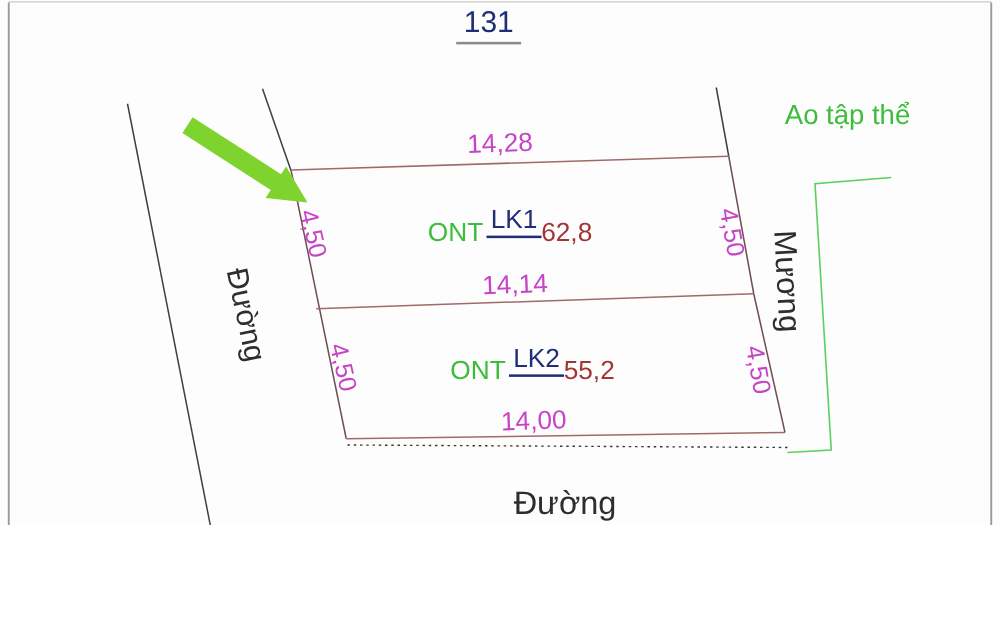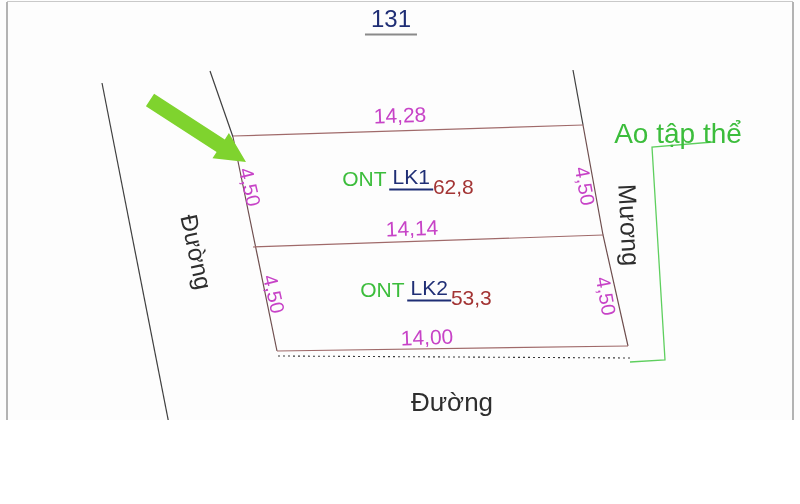--- a/index.html
+++ b/index.html
@@ -24,34 +24,34 @@
   .black{color:#2e2e2e;}
   .dim{font-size:21px;}
   .side-dim{font-size:20px;}
   .sheet-no{
     font-size:24px;
     padding:0 6px 3px 6px;
     border-bottom:2px solid #8a8a8a;
   }
   .parcel-label{
     display:inline-flex;
-    align-items:center;
+    align-items:flex-end;
     gap:3px;
     font-size:21px;
   }
   .frac{display:inline-flex;align-items:center;}
   .frac .top{
     padding:0 3px 2px 3px;
     border-bottom:2px solid var(--navy);
   }
   .frac .bottom{padding-top:16px;}
   .road-label-v{font-size:24px;}
   .road-label-h{font-size:26px;}
   .canal-label{font-size:25px;}
-  .pond-label{font-size:28px;margin-top:42px;}
+  .pond-label{font-size:22px;}
 </style>
 </head>
 <body>
 
 <div class="canvas">
 
   <svg class="lines-svg" viewBox="0 0 800 504">
 
     <line x1="7" y1="1.5" x2="793" y2="1.5" stroke="#c9c9c9" stroke-width="1"></line>
     <line x1="7" y1="2" x2="7" y2="500" stroke-width="1.5" stroke="#9a9a9a"></line>
@@ -95,21 +95,21 @@
     <span class="frac">
       <span class="top navy">LK1</span>
       <span class="bottom brick">62,8</span>
     </span>
   </div>
 
   <div class="txt parcel-label" style="left:426px;top:289px;">
     <span class="greentxt">ONT</span>
     <span class="frac">
       <span class="top navy">LK2</span>
-      <span class="bottom brick">53,3</span>
+      <span class="bottom brick">55,2</span>
     </span>
   </div>
 
   <div class="txt black road-label-v" style="left:196px;top:252px;transform:translate(-50%,-50%) rotate(78deg);">Đường</div>
   <div class="txt black canal-label" style="left:629px;top:225px;transform:translate(-50%,-50%) rotate(87deg);">Mương</div>
   <div class="txt black road-label-h" style="left:452px;top:402px;">Đường</div>
 
 </div>
 
 </body></html>

